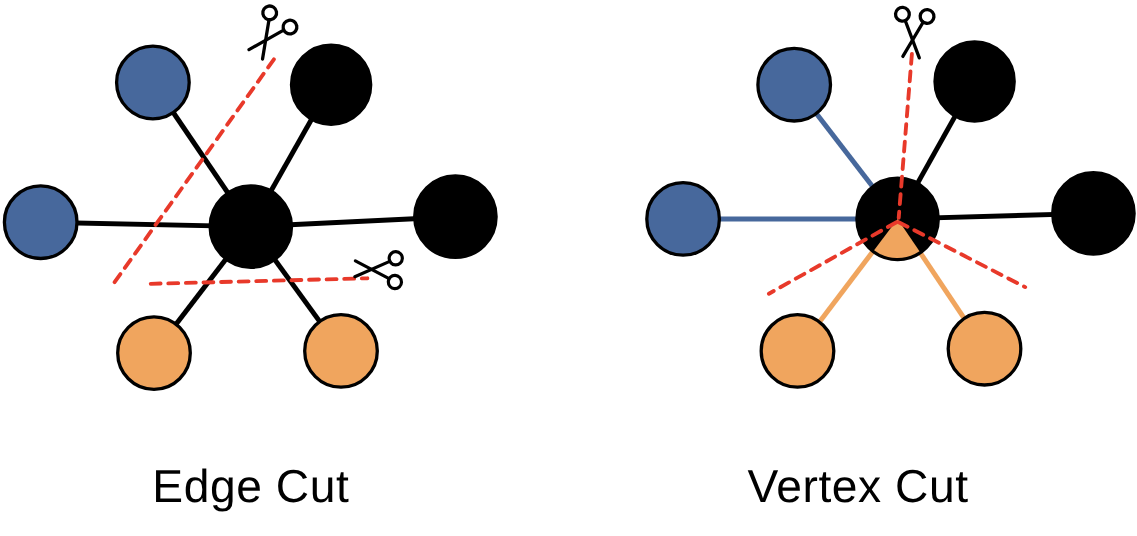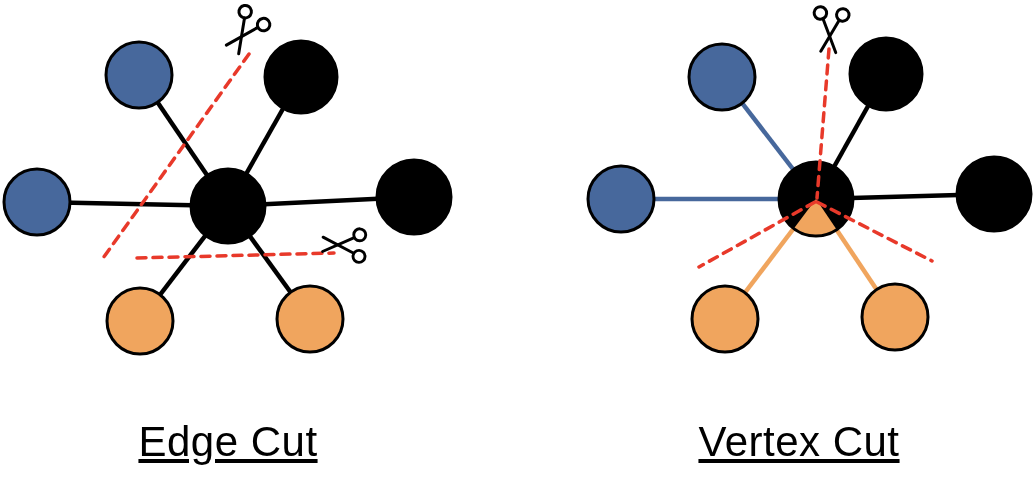--- a/index.html
+++ b/index.html
@@ -25,24 +25,23 @@
   }
   .diagram-label {
     position: absolute;
     transform: translateX(-50%);
     font-family: "Liberation Sans", sans-serif;
     font-weight: 300;
     font-size: 42px;
     color: #000000;
     white-space: nowrap;
     letter-spacing: 0.5px;
-    text-decoration: underline;
   }
   #label-edge-cut   { left: 228px; top: 418px; }
-  #label-vertex-cut { left: 799px; top: 418px; }
+  #label-vertex-cut { left: 780px; top: 418px; }
 </style>
 </head>
 <body>
 
 <div class="canvas">
   <svg id="diagram-svg" class="diagram-svg" viewBox="0 0 1034 487" xmlns="http://www.w3.org/2000/svg">
       <g>
         <line x1="228" y1="206" x2="139" y2="75" stroke="#000000" stroke-width="4.5"></line>
         <line x1="228" y1="206" x2="301" y2="77" stroke="#000000" stroke-width="4.5"></line>
         <line x1="228" y1="206" x2="37" y2="202" stroke="#000000" stroke-width="4.5"></line>

